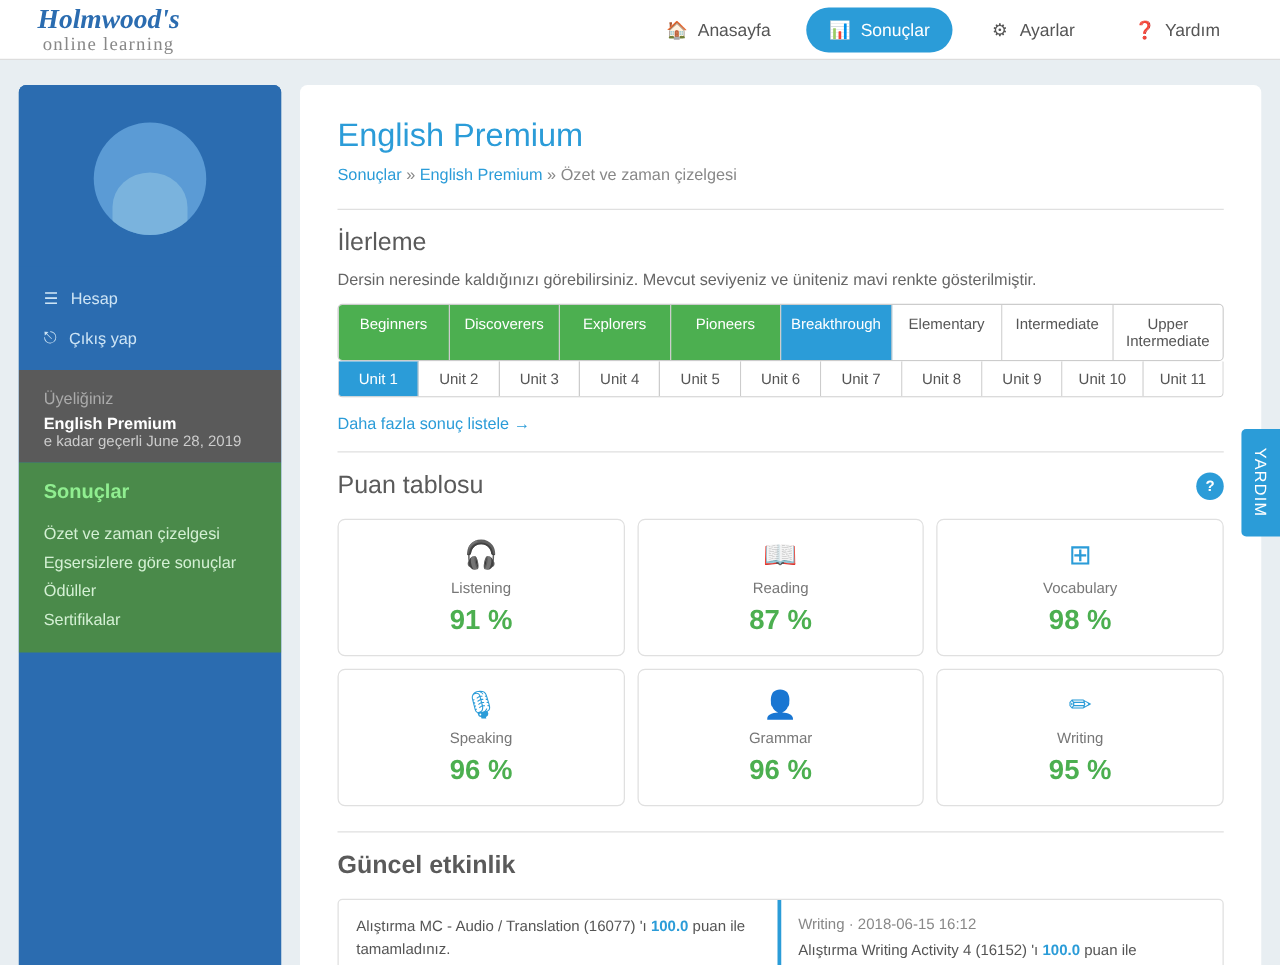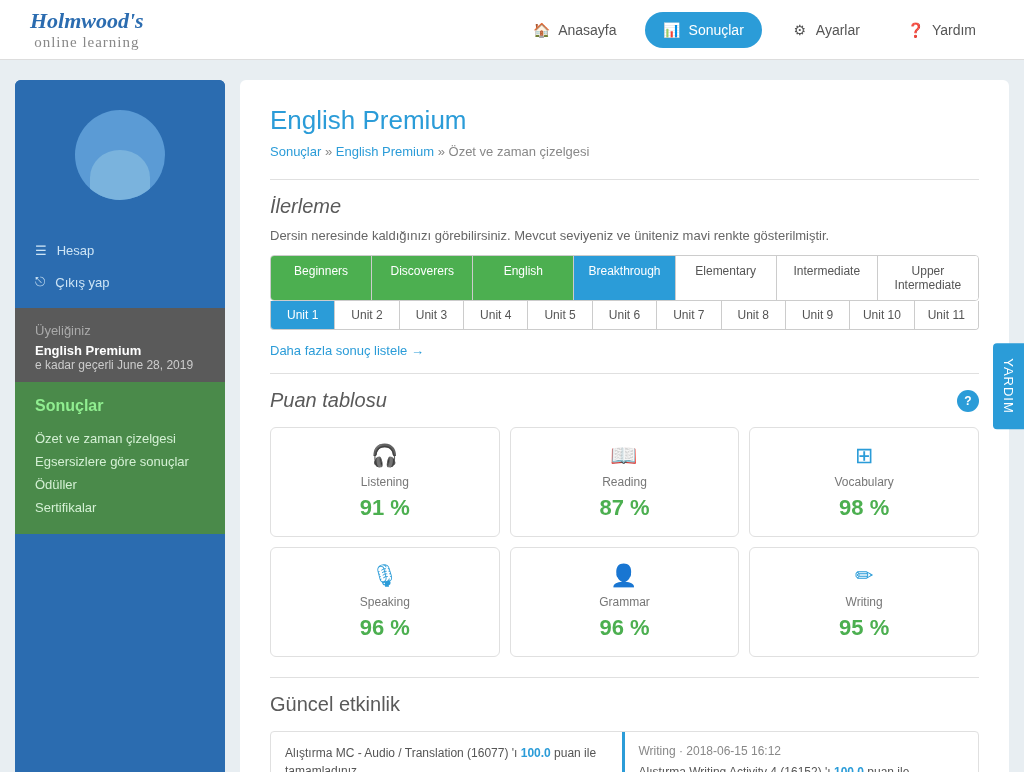--- a/index.html
+++ b/index.html
@@ -4,21 +4,21 @@
   <style>
     * { box-sizing: border-box; margin: 0; padding: 0; }
     body { font-family: 'Segoe UI', Arial, sans-serif; background: #e8eef2; font-size: 14px; color: #333; }
 
     
     .topnav {
       background: white;
       display: flex;
       align-items: center;
       padding: 0 30px;
-      height: 60px;
+      height: 48px;
       border-bottom: 1px solid #ddd;
     }
     .logo-area {
       display: flex; flex-direction: column; align-items: center;
       font-family: Georgia, serif;
     }
     .logo-text { font-size: 22px; color: #2b6cb0; font-style: italic; font-weight: bold; }
     .logo-sub { font-size: 15px; color: #888; letter-spacing: 1px; }
     .nav-links {
       margin-left: auto;
@@ -103,21 +103,21 @@
       background: white;
       border-radius: 6px;
       padding: 25px 30px;
     }
     .page-title { color: #2b9cd8; font-size: 26px; font-weight: normal; margin-bottom: 8px; }
     .breadcrumb { color: #2b9cd8; font-size: 13px; margin-bottom: 20px; }
     .breadcrumb span { color: #888; }
     hr { border: none; border-top: 1px solid #e0e0e0; margin: 15px 0; }
 
     
-    .section-title { font-size: 20px; color: #5a5a5a; font-weight: normal; margin-bottom: 10px; font-style: italic; }
+    .section-title { font-size: 20px; color: #5a5a5a; font-weight: normal; margin-bottom: 10px; }
     .progress-desc { color: #666; font-size: 13px; margin-bottom: 12px; }
 
     
     .level-tabs {
       display: flex;
       border: 1px solid #ccc;
       border-radius: 4px;
       overflow: hidden;
       margin-bottom: 0;
     }
@@ -182,21 +182,21 @@
       display: flex;
       flex-direction: column;
       align-items: center;
       gap: 6px;
     }
     .score-icon { font-size: 22px; color: #2b9cd8; }
     .score-label { font-size: 12px; color: #777; }
     .score-value { font-size: 22px; color: #4caf50; font-weight: bold; }
 
     
-    .activity-title { font-size: 20px; color: #5a5a5a; font-weight: normal; margin-bottom: 15px; }
+    .activity-title { font-size: 20px; color: #5a5a5a; font-weight: bold; margin-bottom: 15px; }
     .activity-grid {
       display: grid;
       grid-template-columns: 1fr 1fr;
       gap: 0;
       border: 1px solid #e0e0e0;
       border-radius: 4px;
       overflow: hidden;
     }
     .activity-col {
       display: flex;
@@ -303,21 +303,22 @@
     </div>
     <hr>
 
     
     <h2 class="section-title">İlerleme</h2>
     <p class="progress-desc">Dersin neresinde kaldığınızı görebilirsiniz. Mevcut seviyeniz ve üniteniz mavi renkte gösterilmiştir.</p>
 
     <div class="level-tabs" id="level-tabs-container">
         <div class="level-tab active-green">Beginners</div>
         <div class="level-tab active-green">Discoverers</div>
-        <div class="level-tab active-green">English</div>
+        <div class="level-tab active-green">Explorers</div>
+        <div class="level-tab active-green">Pioneers</div>
         <div class="level-tab active-blue">Breakthrough</div>
         <div class="level-tab ">Elementary</div>
         <div class="level-tab ">Intermediate</div>
         <div class="level-tab ">Upper Intermediate</div>
       </div>
     <div class="unit-tabs" id="unit-tabs-container">
         <div class="unit-tab active">Unit 1</div>
         <div class="unit-tab">Unit 2</div>
         <div class="unit-tab">Unit 3</div>
         <div class="unit-tab">Unit 4</div>

